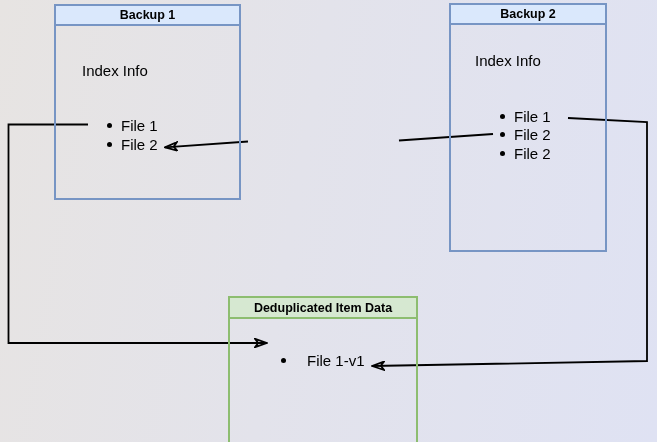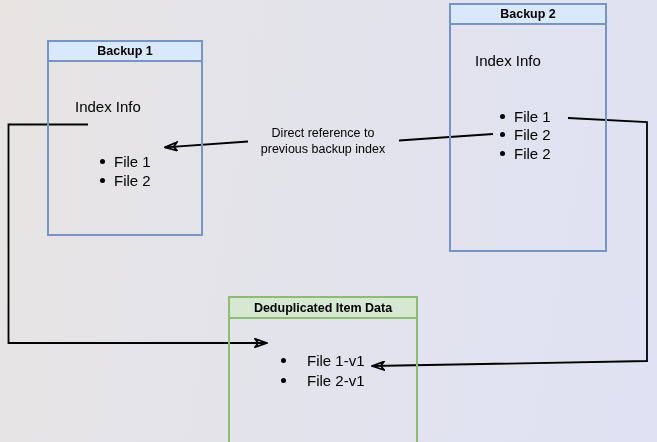--- a/index.html
+++ b/index.html
@@ -86,21 +86,21 @@
     </g>
     <g>
       <path d="M568,118 L647,122 V361 L372,366" marker-end="url(#arrowhead)"></path>
     </g>
     <g>
       <path d="M493,134 L399,140.5"></path>
       <path d="M248,141.5 L165,147.3" marker-end="url(#arrowhead)"></path>
     </g>
   </svg>
 
-  <div class="node blue" style="left:47px; top:4px; width:156px; height:196px;margin-top:36px;">
+  <div class="node blue" style="left:54px; top:4px; width:187px; height:196px;">
     <div class="node-header">Backup 1</div>
     <div class="info" style="left:26px; top:56px;">Index Info</div>
     <div class="list rows19" style="left:51px; top:110px;">
       <div class="li">
         <span class="dot"></span>
         <span>File 1</span>
       </div>
       <div class="li">
         <span class="dot"></span>
         <span>File 2</span>
@@ -127,23 +127,17 @@
     </div>
   </div>
 
   <div class="node green" style="left:228px; top:280px; width:190px; height:158px;">
     <div class="node-header">Deduplicated Item Data</div>
     <div class="list rows20" style="left:51px; top:52px;">
       <div class="li">
         <span class="dot"></span>
         <span>File 1-v1</span>
       </div>
-      <div class="li">
-        <span class="dot"></span>
-        <span>File 2-v1</span>
-      </div>
     </div>
   </div>
 
-  <div class="edge-label" style="left:238px; top:125px; width:170px;">Direct reference to
-previous backup index</div>
 
 </div>
 
 </body></html>

